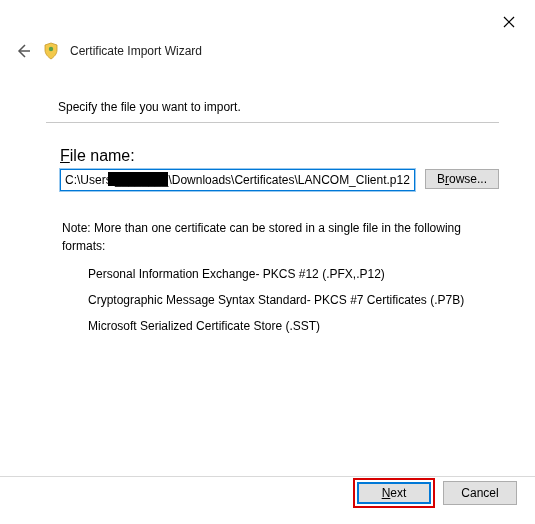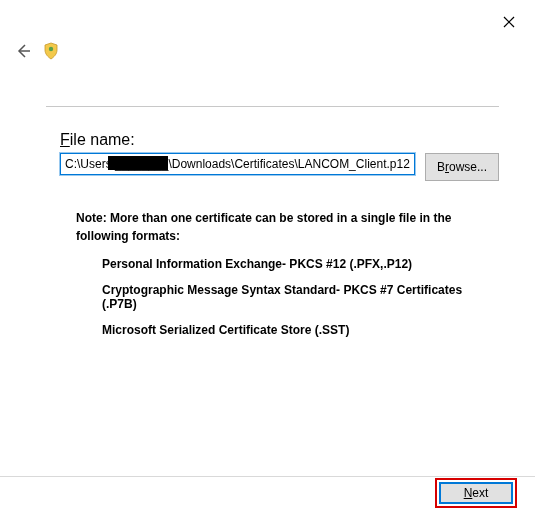--- a/index.html
+++ b/index.html
@@ -92,31 +92,31 @@
   .redact {
     position: absolute;
     top: 3px;
     left: 48px;
     width: 60px;
     height: 14px;
     background: #000;
     pointer-events: none;
   }
   .browse-btn {
-    height: 28px;
+    height: 20px;
     min-width: 74px;
     padding: 0 10px;
     font-size: 12px;
     font-family: inherit;
     background: #e1e1e1;
     border: 1px solid #adadad;
     cursor: pointer;
   }
   .browse-btn .ul { text-decoration: underline; }
-  .note-block { margin-left: 30px; font-weight: bold; }
+  .note-block { margin-left: 16px; }
   .note-lead {
     font-size: 12px;
     line-height: 1.5;
     margin-bottom: 12px;
   }
   .note-item {
     font-size: 12px;
     margin-left: 26px;
     margin-bottom: 12px;
   }
@@ -179,23 +179,25 @@
         <path d="M10 2 L4 8 L10 14" fill="none" stroke="#555" stroke-width="1.5"></path>
         <line x1="4" y1="8" x2="15" y2="8" stroke="#555" stroke-width="1.5"></line>
       </svg>
   </div>
   <div class="shield-icon">
     <svg viewBox="0 0 18 18">
       <path d="M9 1 L15 3 V8 C15 12 12 15 9 17 C6 15 3 12 3 8 V3 Z" fill="#f3c94b" stroke="#c6982a" stroke-width="0.8"></path>
       <circle cx="9" cy="7" r="2.2" fill="#5aa14a"></circle>
     </svg>
   </div>
+  <span class="wizard-title">Certificate Import Wizard</span>
 </div>
 
 <div class="content">
+  <div class="section-subtext">Specify the file you want to import.</div>
   <hr class="hr-line">
   <div class="form-block">
     <div class="field-label"><span class="ul">F</span><span>ile name:</span></div>
     <div class="file-row">
       <div class="file-input-wrap">
         <input type="text" class="file-input" value="C:\Users\________\Downloads\Certificates\LANCOM_Client.p12" style="">
         <div class="redact"></div>
       </div>
       <button class="browse-btn"><span>B</span><span class="ul">r</span><span>owse...</span></button>
     </div>
@@ -207,13 +209,14 @@
     <div class="note-item">Microsoft Serialized Certificate Store (.SST)</div>
   </div>
 </div>
 
 <hr class="bottom-sep">
 
 <div class="button-row">
   <span class="next-wrap">
     <button class="next-btn"><span class="ul">N</span><span>ext</span></button>
   </span>
+  <button class="win-btn">Cancel</button>
 </div>
 
 </body></html>

